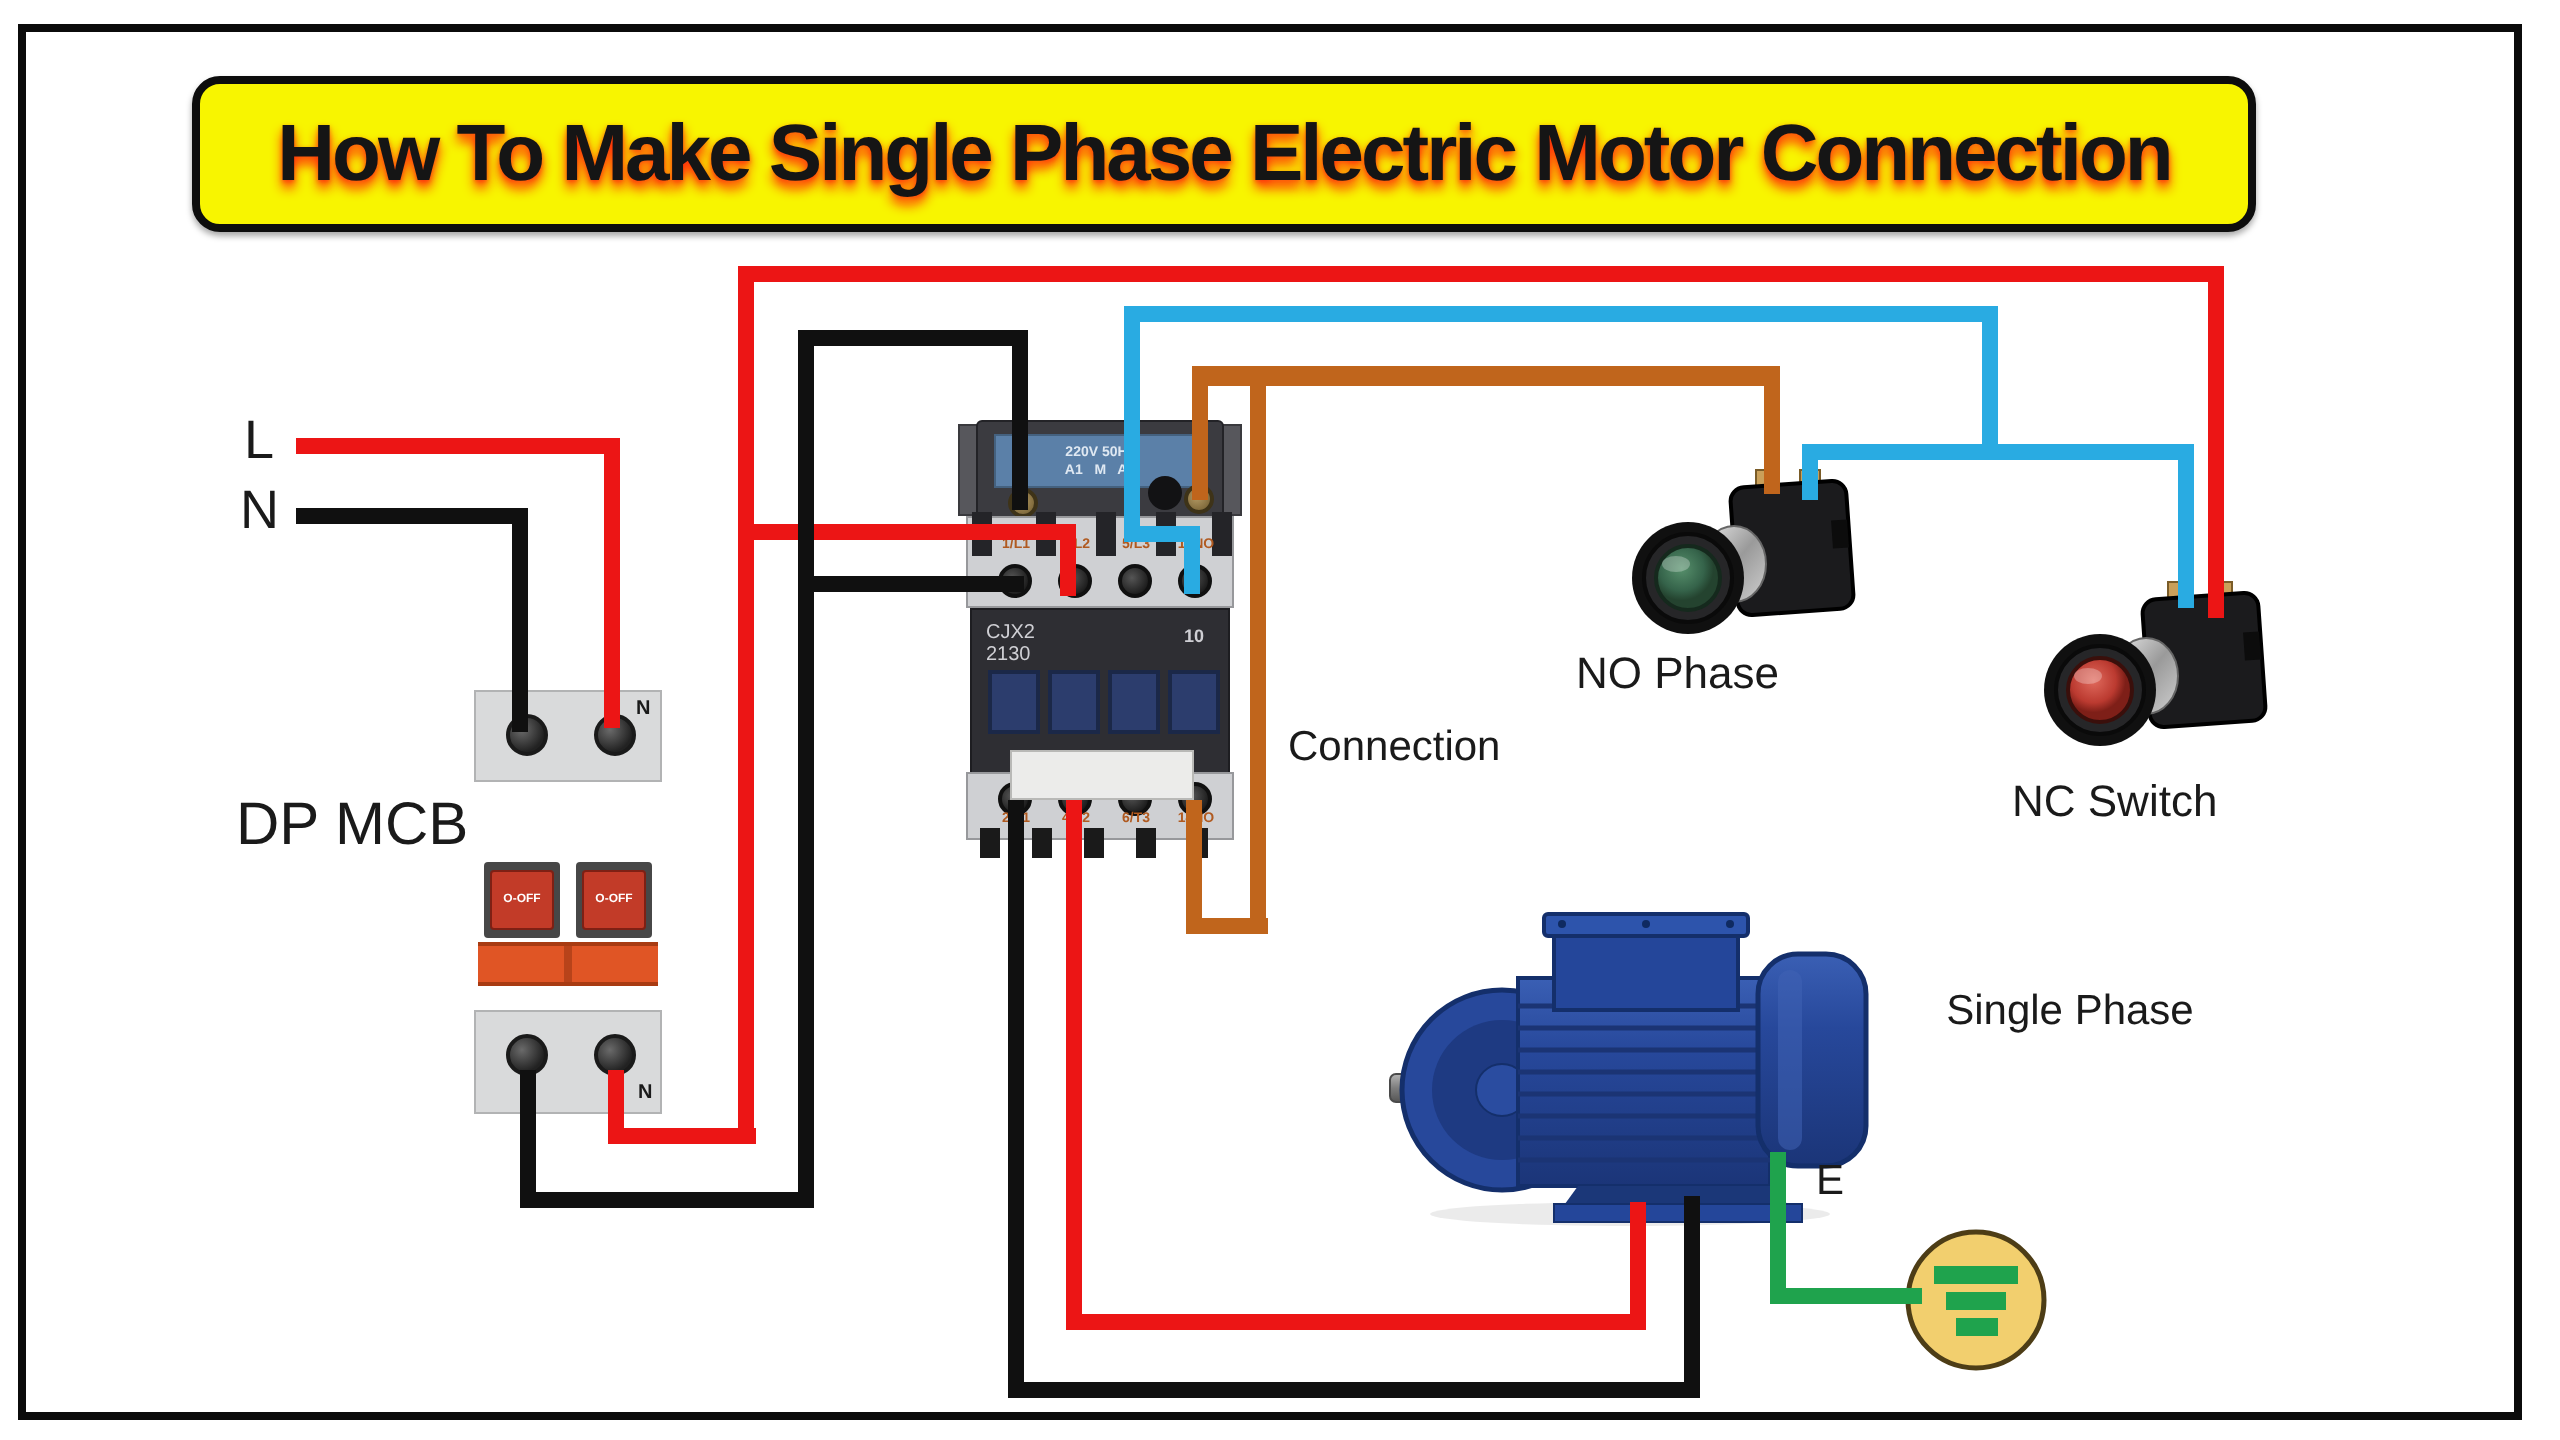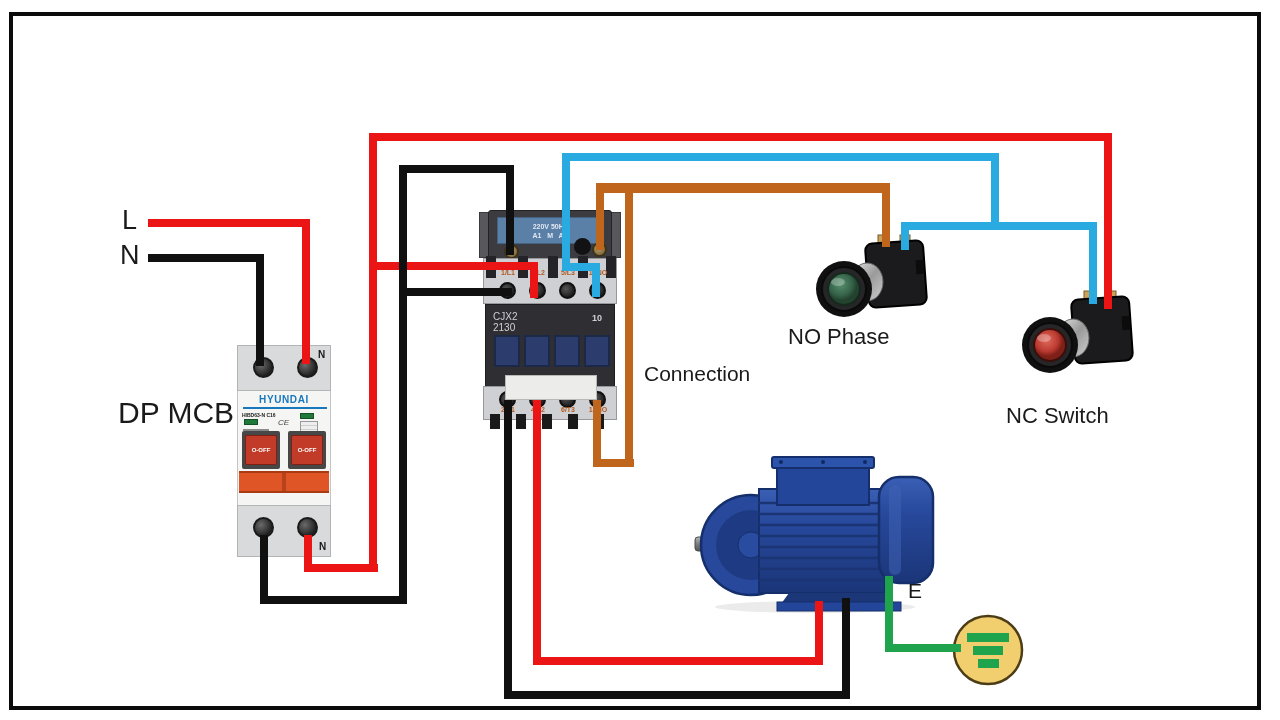--- a/index.html
+++ b/index.html
@@ -90,20 +90,23 @@
 
   svg .cap-sheen { opacity:0.28; }
 </style>
 </head>
 <body>
 
 <div id="canvas">
 
   <div class="frame"></div>
 
+  <div class="banner">
+    <span>How To Make Single Phase Electric Motor Connection</span>
+  </div>
 
   <div class="wire" style="left: 148px; top: 219px; width: 162px; height: 8px; background: rgb(236, 21, 21);"></div>
   <div class="wire" style="left: 302px; top: 219px; width: 8px; height: 145px; background: rgb(236, 21, 21);"></div>
   <div class="wire" style="left: 304px; top: 535px; width: 8px; height: 37px; background: rgb(236, 21, 21);"></div>
   <div class="wire" style="left: 304px; top: 564px; width: 74px; height: 8px; background: rgb(236, 21, 21);"></div>
   <div class="wire" style="left: 369px; top: 133px; width: 8px; height: 439px; background: rgb(236, 21, 21);"></div>
   <div class="wire" style="left: 369px; top: 262px; width: 169px; height: 8px; background: rgb(236, 21, 21);"></div>
   <div class="wire" style="left: 530px; top: 262px; width: 8px; height: 36px; background: rgb(236, 21, 21);"></div>
   <div class="wire" style="left: 369px; top: 133px; width: 743px; height: 8px; background: rgb(236, 21, 21);"></div>
   <div class="wire" style="left: 1104px; top: 133px; width: 8px; height: 176px; background: rgb(236, 21, 21);"></div>
@@ -140,42 +143,31 @@
   <div class="wire" style="left: 625px; top: 189px; width: 8px; height: 278px; background: rgb(192, 101, 28);"></div>
 
   <div class="wire" style="left: 885px; top: 576px; width: 8px; height: 76px; background: rgb(31, 163, 77);"></div>
   <div class="wire" style="left: 885px; top: 644px; width: 76px; height: 8px; background: rgb(31, 163, 77);"></div>
 
   <div class="lbl" style="left:122px;top:205px;font-size:27px;font-weight:500">L</div>
   <div class="lbl" style="left:120px;top:240px;font-size:27px;font-weight:500">N</div>
   <div class="lbl" style="left:118px;top:396px;font-size:30px;font-weight:500">DP MCB</div>
   <div class="lbl" style="left:644px;top:362px;font-size:21px;font-weight:500">Connection</div>
   <div class="lbl" style="left:788px;top:324px;font-size:22px;font-weight:500">NO Phase</div>
-  <div class="lbl" style="left:1006px;top:403px;font-size:22px;font-weight:500">NC Switch</div>
+  <div class="lbl" style="left:1006px;top:388px;font-size:22px;font-weight:500">NC Switch</div>
   <div class="lbl" style="left:960px;top:492px;width:150px;text-align:center;font-size:21px;font-weight:500;line-height:27px">
+    <div>Single Phase</div>
   </div>
   <div class="lbl" style="left:908px;top:579px;font-size:21px;font-weight:500">E</div>
 
   <div class="comp mcb" style="left:237px;top:345px">
     <div class="blockT"></div>
     <div class="term" style="left:16px;top:12px"></div>
     <div class="term" style="left:60px;top:12px"></div>
     <div class="nmark" style="left:81px;top:4px">N</div>
-    <div class="body">
-      <div class="brand">HYUNDAI</div>
-      <div class="rule"></div>
-      <div class="model">HIBD63-N C16</div>
-      <div class="ce">CE</div>
-      <div class="chip" style="left:6px;top:28px"></div>
-      <div class="chip" style="left:62px;top:22px"></div>
-      <div class="tline" style="left:5px;top:38px;width:26px"></div>
-      <div class="tline" style="left:5px;top:42px;width:22px"></div>
-      <div class="tline" style="left:5px;top:46px;width:25px"></div>
-      <div class="curve"></div>
-    </div>
     <div class="recess" style="left:5px"></div>
     <div class="recess" style="left:51px"></div>
     <div class="handle" style="left:8px">
         <span>O-OFF</span>
       </div>
     <div class="handle" style="left:54px">
         <span>O-OFF</span>
       </div>
     <div class="obar"></div>
     <div class="blockB"></div>

